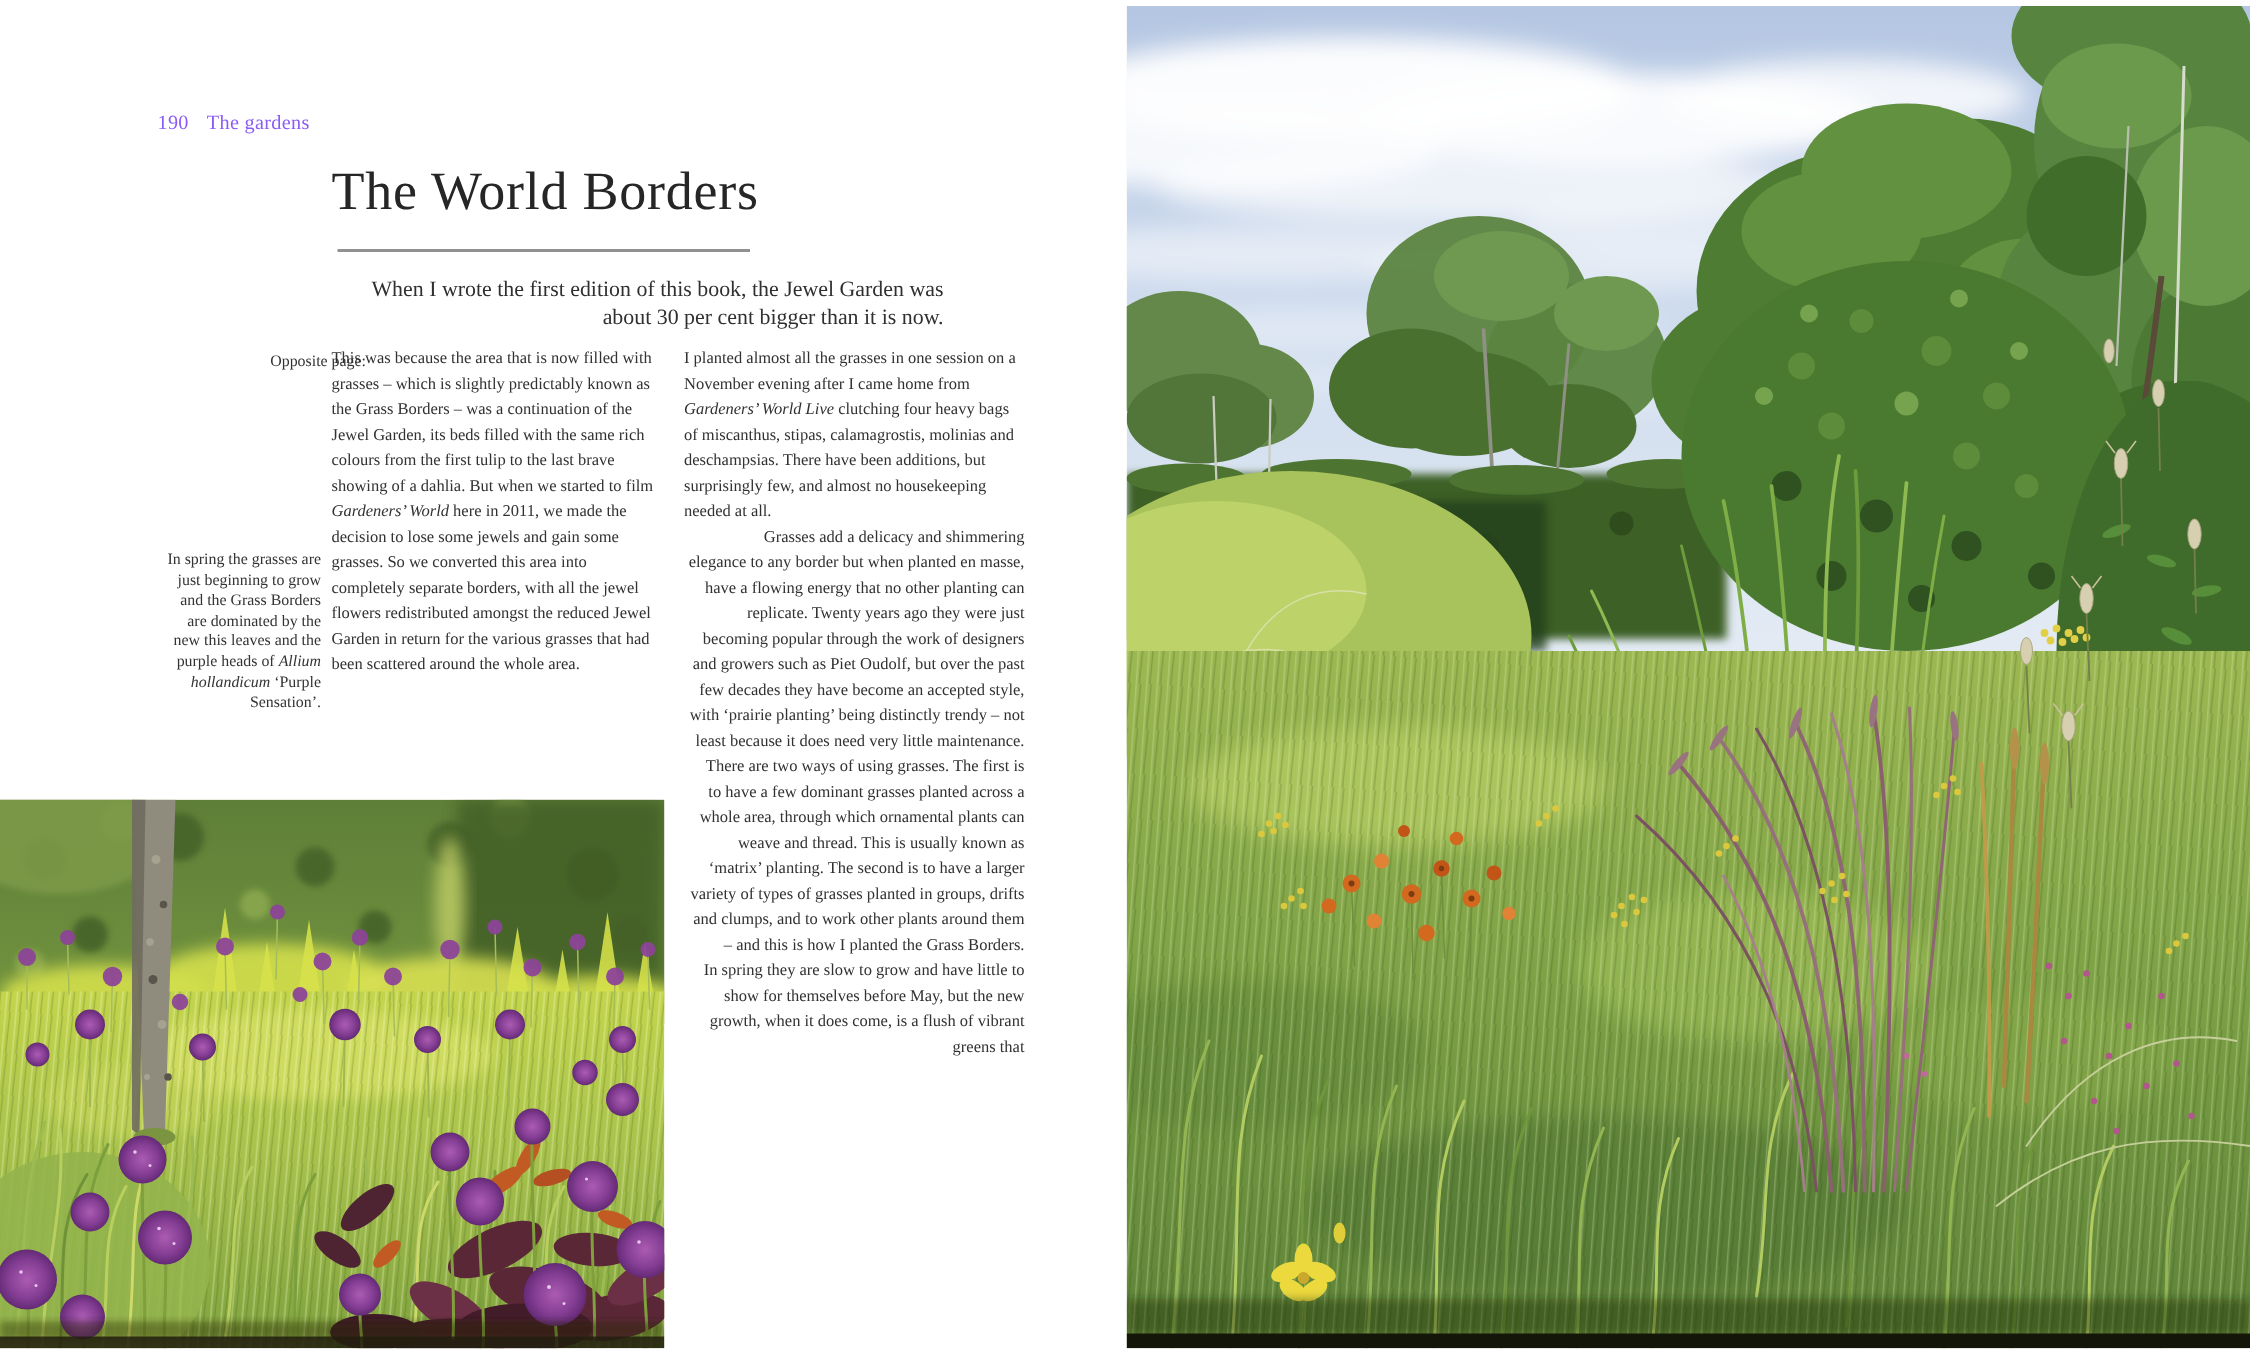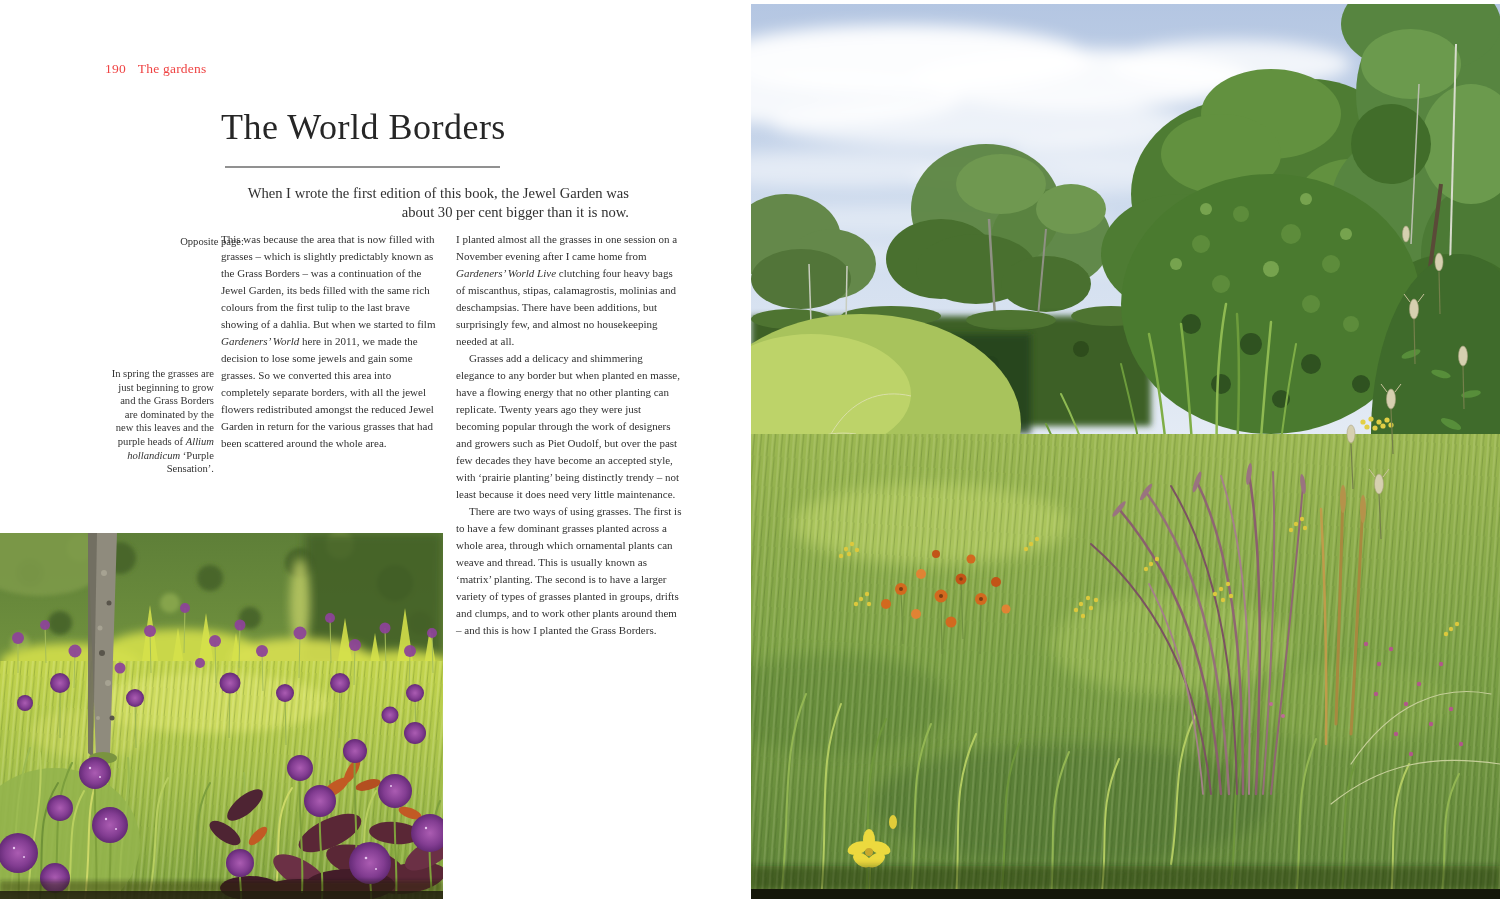--- a/index.html
+++ b/index.html
@@ -7,22 +7,22 @@
     width:1500px;height:899px;position:relative;overflow:hidden;
     background:#ffffff;
     font-family:"Liberation Serif","DejaVu Serif",serif;
     color:#313131;
   }
   p{margin:0;}
   em{}
   svg{display:block;}
 
   .running-header{
-    position:absolute;left:105px;top:61px;
-    font-size:13.5px;color:#ef4444;letter-spacing:0.2px;white-space:nowrap;
+    position:absolute;left:105px;top:74px;
+    font-size:13.5px;color:#8b5cf6;letter-spacing:0.2px;white-space:nowrap;
   }
   .running-header .section{margin-left:12px;}
 
   .page-title{
     position:absolute;left:221px;top:106px;margin:0;
     font-size:36px;font-weight:normal;color:#262626;letter-spacing:0.5px;
     white-space:nowrap;
   }
   .title-rule{
     position:absolute;left:225px;top:166px;width:275px;height:2px;
@@ -38,21 +38,21 @@
   }
   .caption-1{top:235px;margin-left:30px;}
   .caption-2{top:367px;}
 
   .body-col{
     position:absolute;top:231px;
     font-size:11px;line-height:17px;color:#313131;
   }
   .col-1{left:221px;width:216px;}
   .col-2{left:456px;width:227px;}
-  .body-col p.ind{text-indent:13px;}
+  .body-col p.ind{text-indent:13px;text-align:right;}
 
   figure{margin:0;padding:0;position:absolute;overflow:hidden;}
   .photo-left{left:0;top:533px;width:443px;height:366px;}
   .photo-right{left:751px;top:4px;width:749px;height:895px;}
 </style>
 </head>
 <body>
 
 <main>
 
@@ -71,20 +71,21 @@
   </aside>
 
   <div class="body-col col-1">
     <p><span>This was because the area that is now filled with grasses – which is slightly predictably known as the Grass Borders – was a continuation of the Jewel Garden, its beds filled with the same rich colours from the first tulip to the last brave showing of a dahlia. But when we started to film </span><em>Gardeners’ World</em><span> here in 2011, we made the decision to lose some jewels and gain some grasses. So we converted this area into completely separate borders, with all the jewel flowers redistributed amongst the reduced Jewel Garden in return for the various grasses that had been scattered around the whole area.</span></p>
   </div>
 
   <div class="body-col col-2">
     <p><span>I planted almost all the grasses in one session on a November evening after I came home from </span><em>Gardeners’ World Live</em><span> clutching four heavy bags of miscanthus, stipas, calamagrostis, molinias and deschampsias. There have been additions, but surprisingly few, and almost no housekeeping needed at all.</span></p>
     <p class="ind"><span>Grasses add a delicacy and shimmering elegance to any border but when planted en masse, have a flowing energy that no other planting can replicate. Twenty years ago they were just becoming popular through the work of designers and growers such as Piet Oudolf, but over the past few decades they have become an accepted style, with ‘prairie planting’ being distinctly trendy – not least because it does need very little maintenance.</span></p>
     <p class="ind"><span>There are two ways of using grasses. The first is to have a few dominant grasses planted across a whole area, through which ornamental plants can weave and thread. This is usually known as ‘matrix’ planting. The second is to have a larger variety of types of grasses planted in groups, drifts and clumps, and to work other plants around them – and this is how I planted the Grass Borders.</span></p>
+    <p class="ind"><span>In spring they are slow to grow and have little to show for themselves before May, but the new growth, when it does come, is a flush of vibrant greens that</span></p>
   </div>
 
   <figure class="photo-left">
     <svg width="443" height="366" viewBox="0 0 443 366" preserveAspectRatio="none">
       <defs>
         <linearGradient id="Lhedge" x1="0" y1="0" x2="0" y2="1">
           <stop offset="0" stop-color="#5e7f38"></stop>
             <stop offset="1" stop-color="#74953f"></stop>
         </linearGradient>
         <linearGradient id="Lgrass" x1="0" y1="0" x2="0" y2="1">

